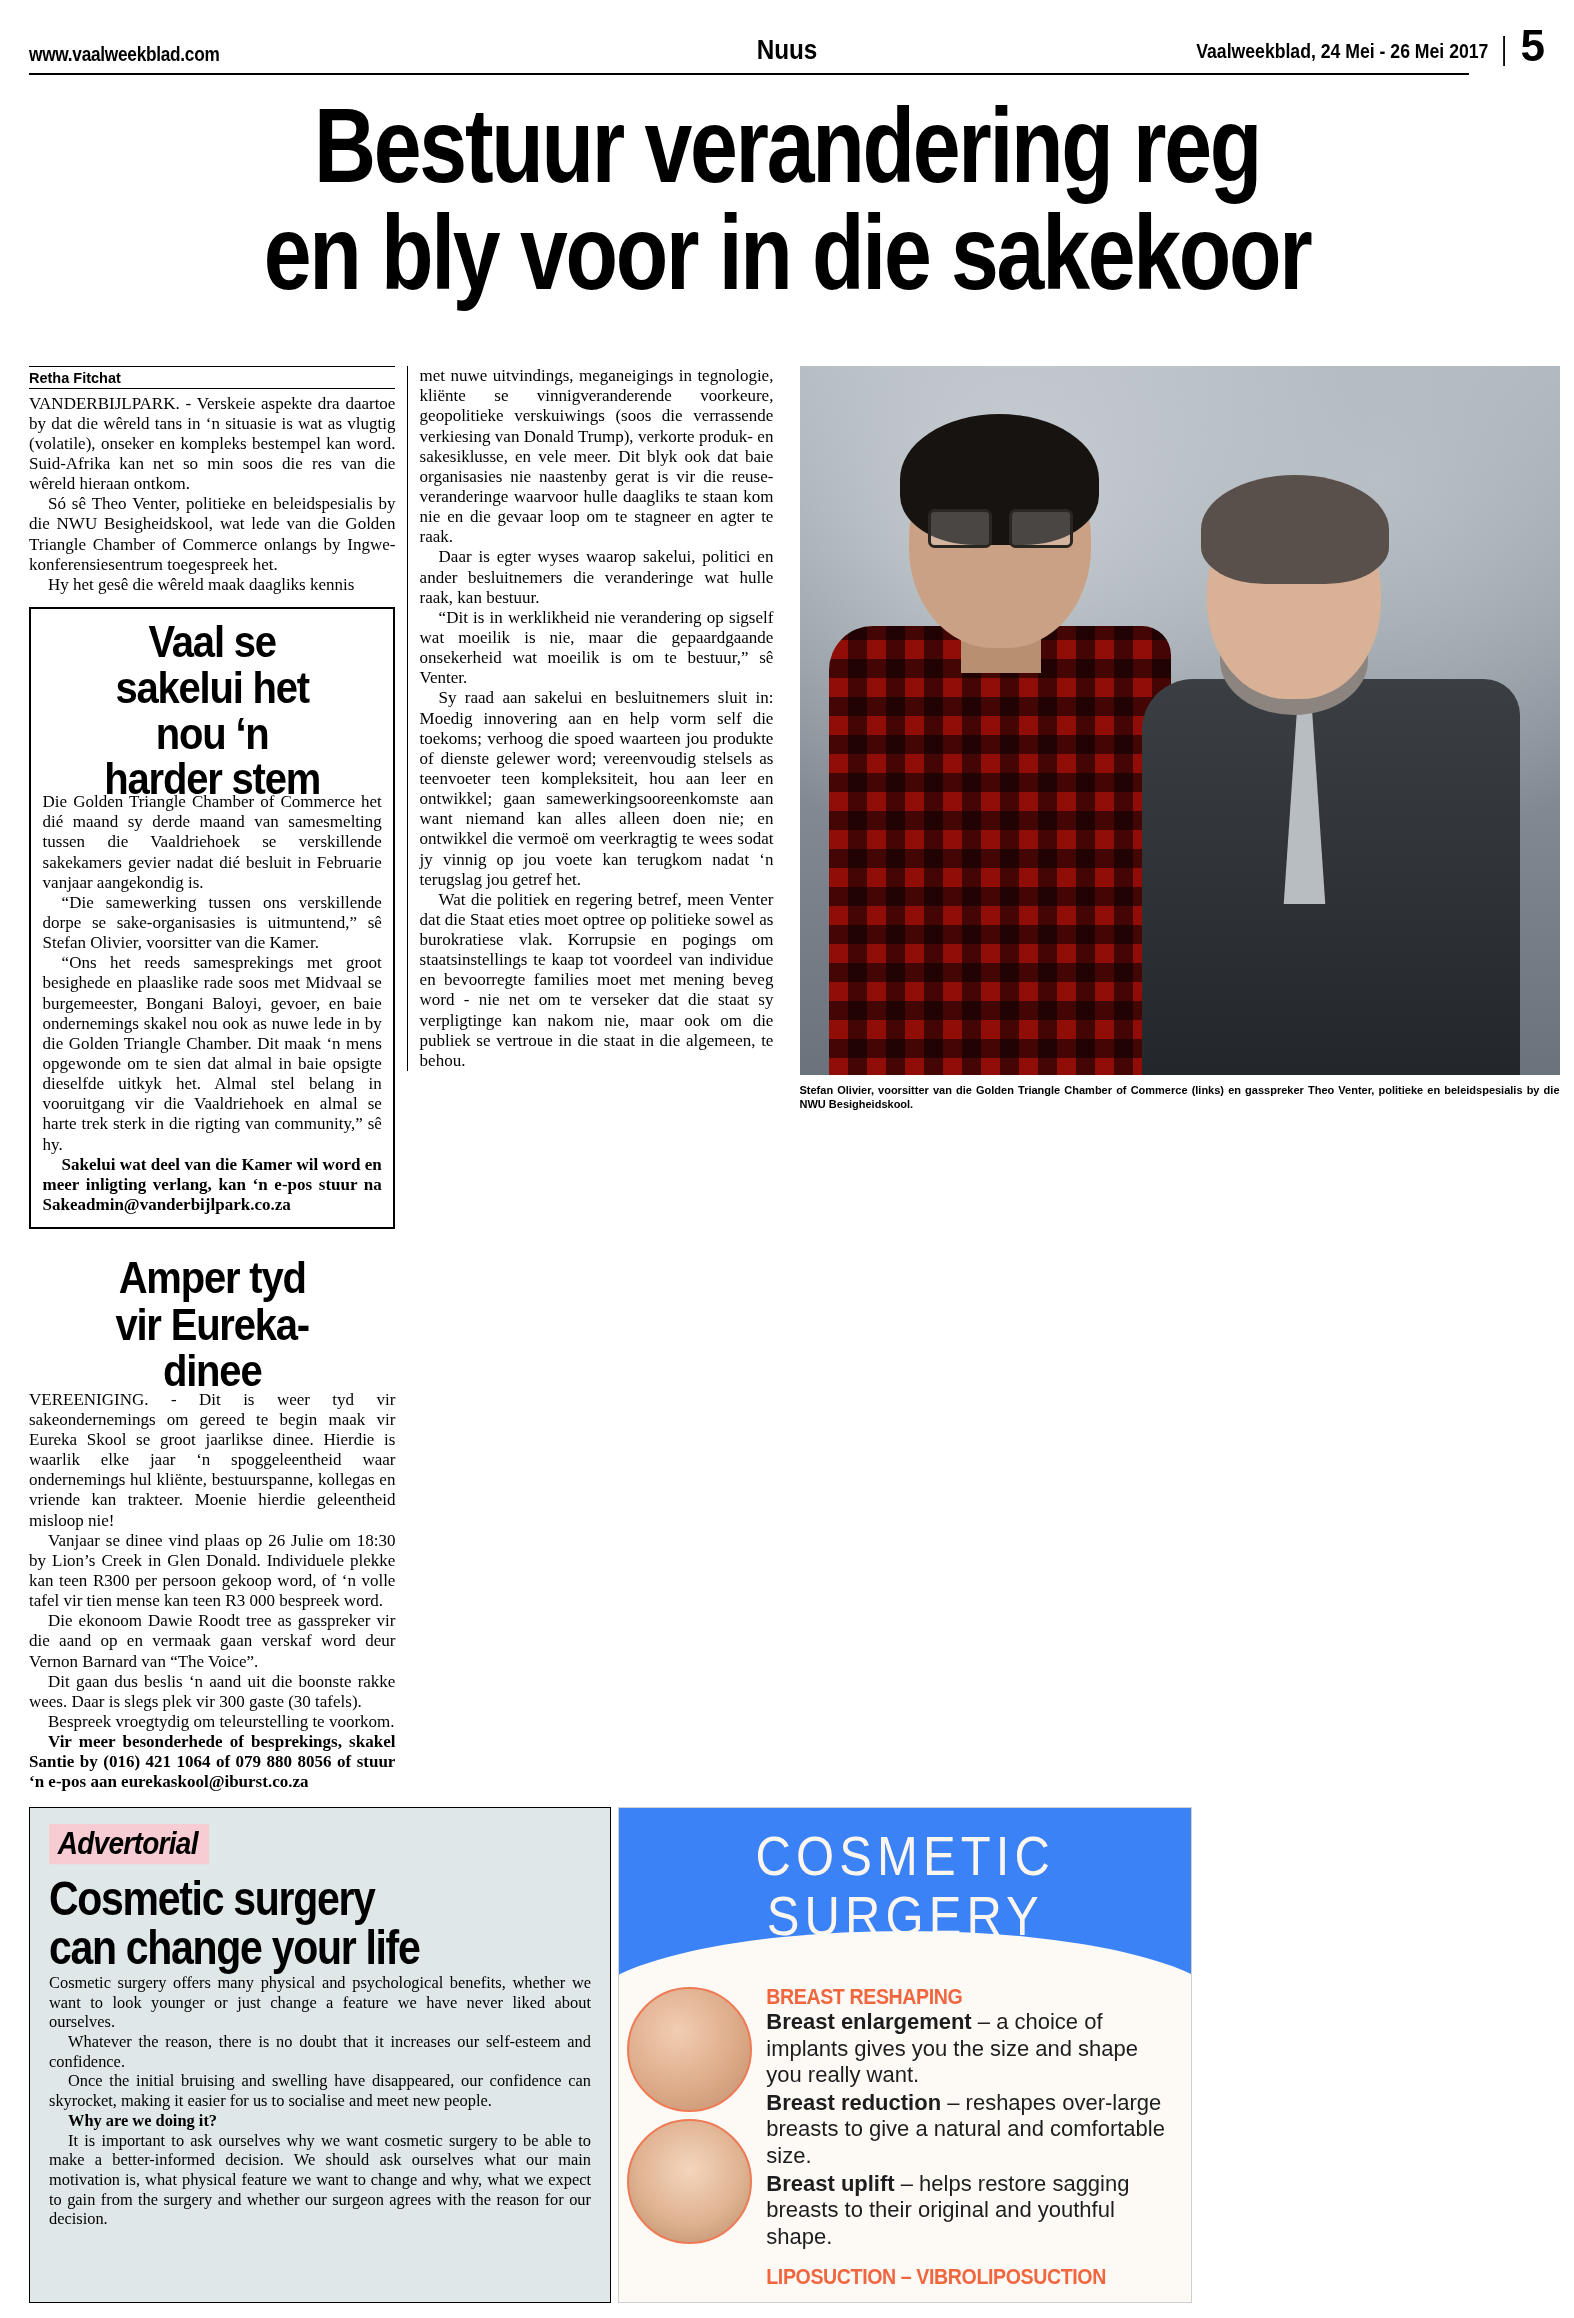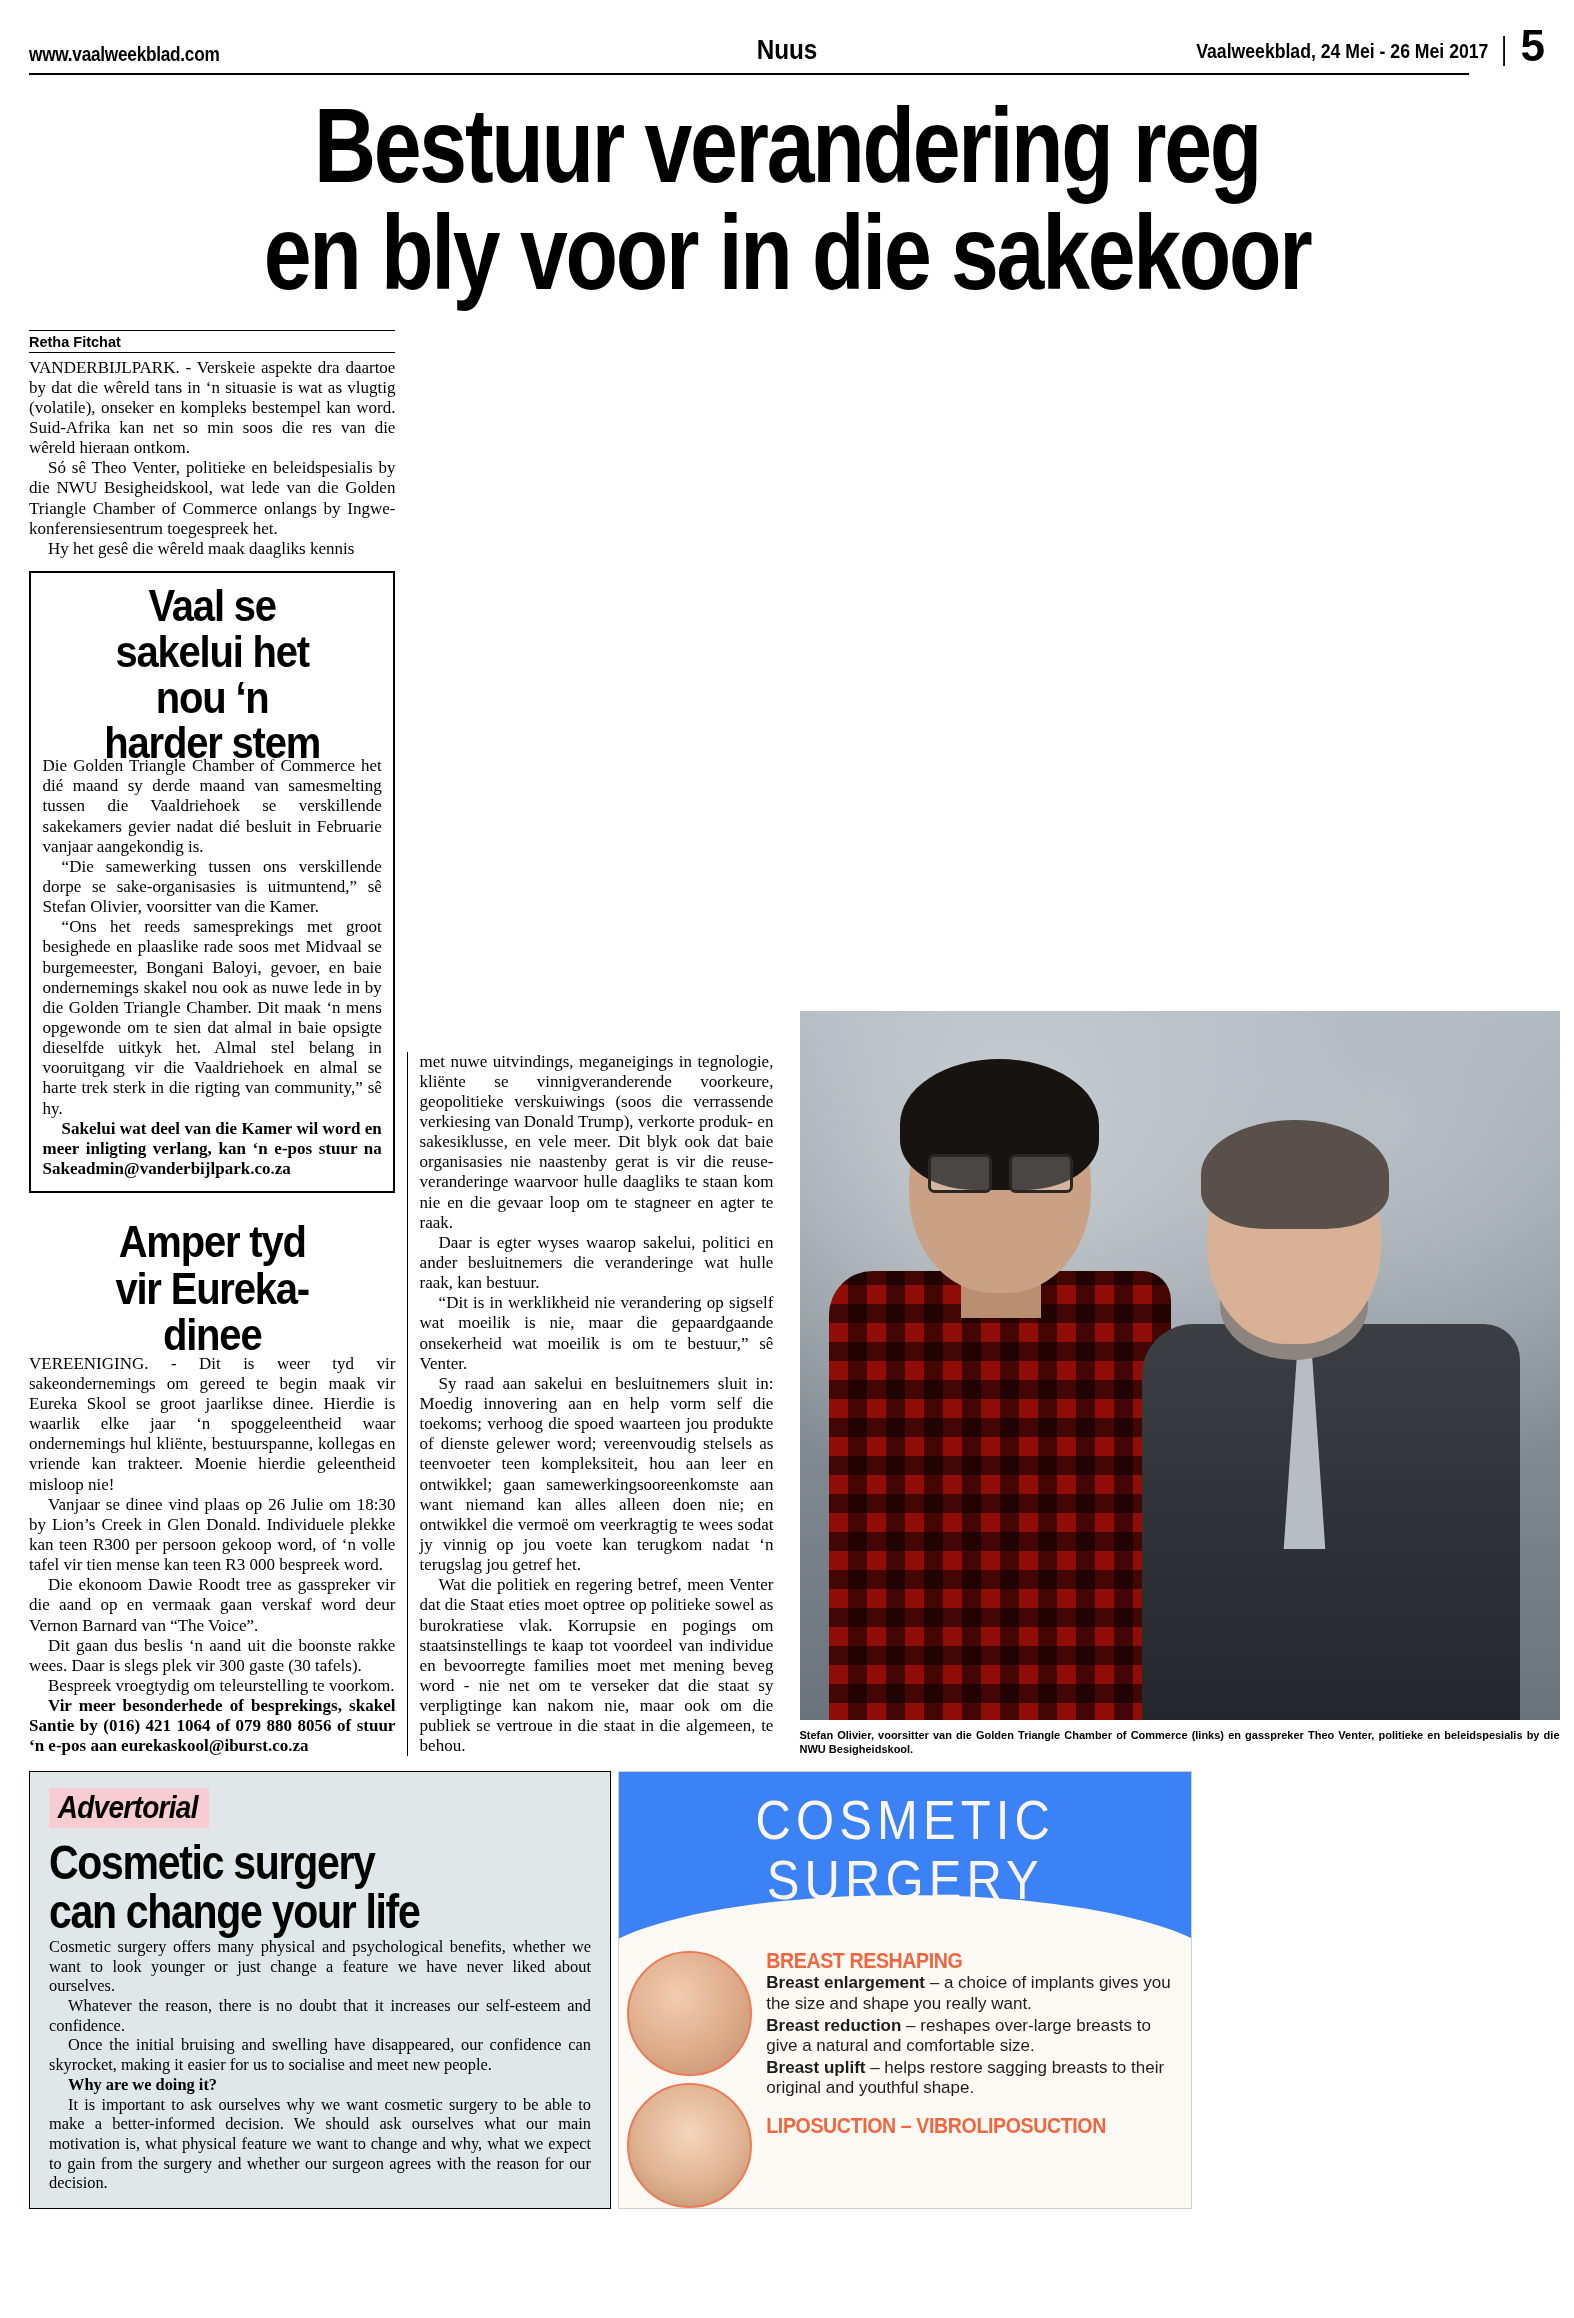--- a/index.html
+++ b/index.html
@@ -29,21 +29,21 @@
   .mh-rule { border-top: 2.9px solid #000; margin-top: 7.3px; width: calc(100% - 76px); }
 
   
   .headline { font-family: "Liberation Sans", sans-serif; font-weight: bold;
               font-size: 86px; line-height: 1.02; letter-spacing: -2.3px;
               text-align: center; margin-top: 17.4px; transform: scaleY(1.22);
               transform-origin: top center; }
   .headline div { white-space: nowrap; }
 
   
-  .cols { display: flex; margin-top: 62px; gap: 0; align-items: flex-end; }
+  .cols { display: flex; margin-top: 98px; gap: 0; align-items: flex-start; }
   .col { }
   .col1 { width: 378px; padding-right: 11.6px; }
   .col2 { width: 378px; padding: 0 11.6px; border-left: 0.7px solid #000; }
   .col3 { width: 760px; padding-left: 14.5px; }
 
   .byline { font-family: "Liberation Sans", sans-serif; font-weight: bold; font-size: 14.5px;
             border-top: 1.5px solid #000; border-bottom: 1.5px solid #000;
             padding: 2.9px 0 2.2px 0; margin-bottom: 4.4px; }
 
   p.body { font-size: 17px; line-height: 1.185; text-align: justify;
@@ -137,21 +137,21 @@
   .cos-body { display:flex; padding: 4.4px 10.2px 0 7.3px; gap: 8.7px; flex: 1; }
   .cos-imgs { width: 131px; display:flex; flex-direction:column; gap: 7.3px; padding-top: 2.9px; }
   .circ { width:125px; height:125px; border-radius:50%; border:2.9px solid #ee7b55; overflow:hidden;
           position:relative; }
   .c1 { background: radial-gradient(circle at 40% 35%, #f2cdb2 0%, #dba886 60%, #c08f6e 100%); }
   .c2 { background: radial-gradient(circle at 50% 40%, #f4d6bd 0%, #e0b392 55%, #b98b68 100%); }
   .cos-txt { flex:1; padding-right: 4.4px; }
   .proc-h { color:#f0663f; font-family:"Liberation Sans", sans-serif; font-weight:bold;
             font-size:19.6px; letter-spacing:-0.4px; transform:scaleY(1.1); transform-origin:left top;
             margin-bottom: 2.2px; }
-  .proc-p { font-family:"Liberation Sans", sans-serif; font-size:17px; line-height:1.2;
+  .proc-p { font-family:"Liberation Sans", sans-serif; font-size:22px; line-height:1.2;
             color:#1d1d1d; margin-bottom: 1.5px; }
   .proc-p b { font-weight:bold; }
   .proc-block { margin-bottom: 14.5px; }
 </style>
 </head>
 <body>
 
 <div class="page">
 
   <div class="masthead">

